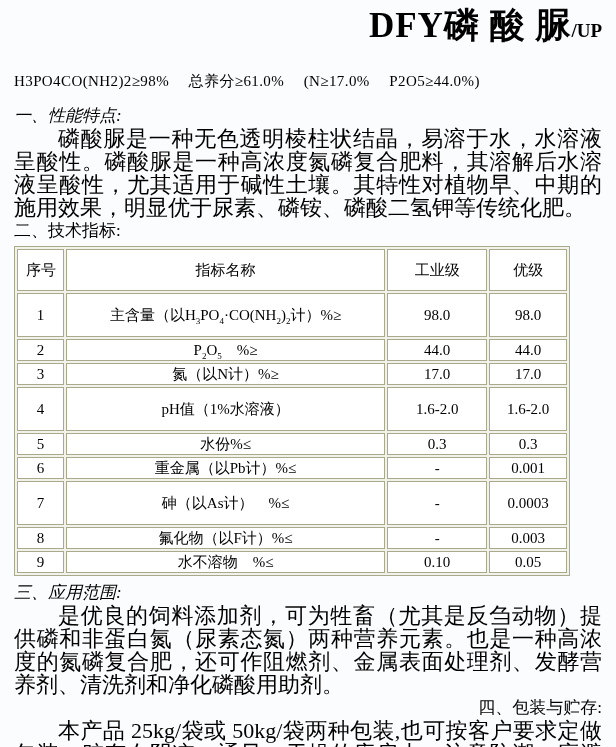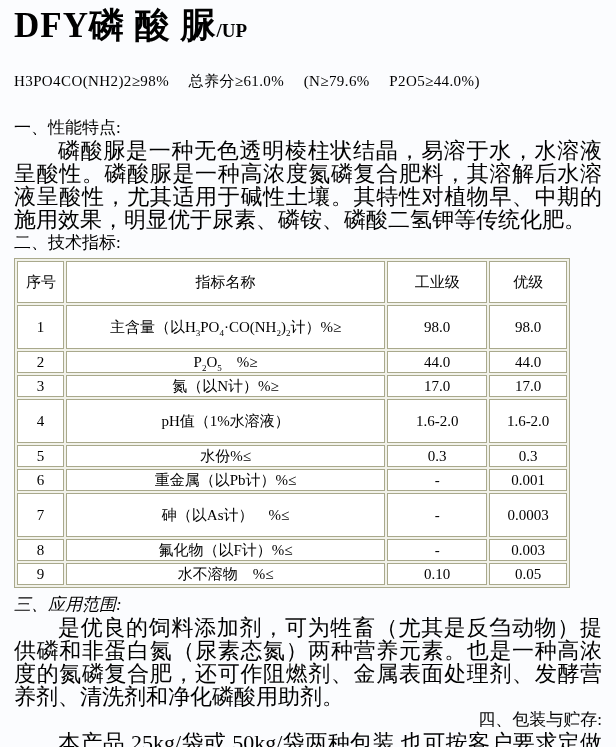--- a/index.html
+++ b/index.html
@@ -4,31 +4,31 @@
 <style>
   html,body { margin:0; padding:0; }
   body {
     width:616px; height:747px; box-sizing:border-box;
     padding:0 14px;
     background:#fbfcfe; color:#000;
     font-family:"Liberation Serif","DejaVu Serif",serif;
     overflow:hidden;
   }
   .doc-title {
-    text-align:left; padding-top:5px;
+    text-align:right; padding-top:5px;
     font-size:35px; font-weight:bold; line-height:42px;
     letter-spacing:1px; white-space:pre;
   }
   .doc-title .suffix { font-size:19px; font-weight:bold; letter-spacing:0; }
   .formula-line {
     margin-top:19px; font-size:15px; line-height:20px;
     letter-spacing:0.4px; white-space:pre;
   }
   .sec-heading { font-size:17px; line-height:23px; margin:0; font-weight:normal; }
-  .sec-heading.h1 { margin-top:25px; }
+  .sec-heading.h1 { margin-top:13px;font-style:italic; }
   .sec-heading.h2 { margin-top:0; }
   .sec-heading.h3 { margin-top:4px;font-style:italic; }
   .sec-heading.h4 { margin-top:0;text-align:right; }
   .sec-body {
     margin:0; font-size:22px; line-height:23px;
     text-align:justify; text-indent:2em;
   }
   table.spec {
     border-collapse:separate; border-spacing:2px;
     border:1px solid #a9a98c; background:#f2f2ea;
@@ -48,21 +48,21 @@
   .col-no { width:46px; }
   .col-name { width:312px; }
   .col-ind { width:98px; }
   .col-pre { width:76px; }
 </style>
 </head>
 <body>
 
 <div class="doc-title"><span>DFY磷 酸 脲</span><span class="suffix">/UP</span></div>
 
-<div class="formula-line">H3PO4CO(NH2)2≥98%　 总养分≥61.0%　 (N≥79.6%　 P2O5≥44.0%)</div>
+<div class="formula-line">H3PO4CO(NH2)2≥98%　 总养分≥61.0%　 (N≥17.0%　 P2O5≥44.0%)</div>
 
 <div class="sec-heading h1">一、性能特点:</div>
 <p class="sec-body">磷酸脲是一种无色透明棱柱状结晶，易溶于水，水溶液呈酸性。磷酸脲是一种高浓度氮磷复合肥料，其溶解后水溶液呈酸性，尤其适用于碱性土壤。其特性对植物早、中期的施用效果，明显优于尿素、磷铵、磷酸二氢钾等传统化肥。</p>
 
 <div class="sec-heading h2">二、技术指标:</div>
 
 <table class="spec">
   <colgroup>
     <col class="col-no">
       <col class="col-name">

